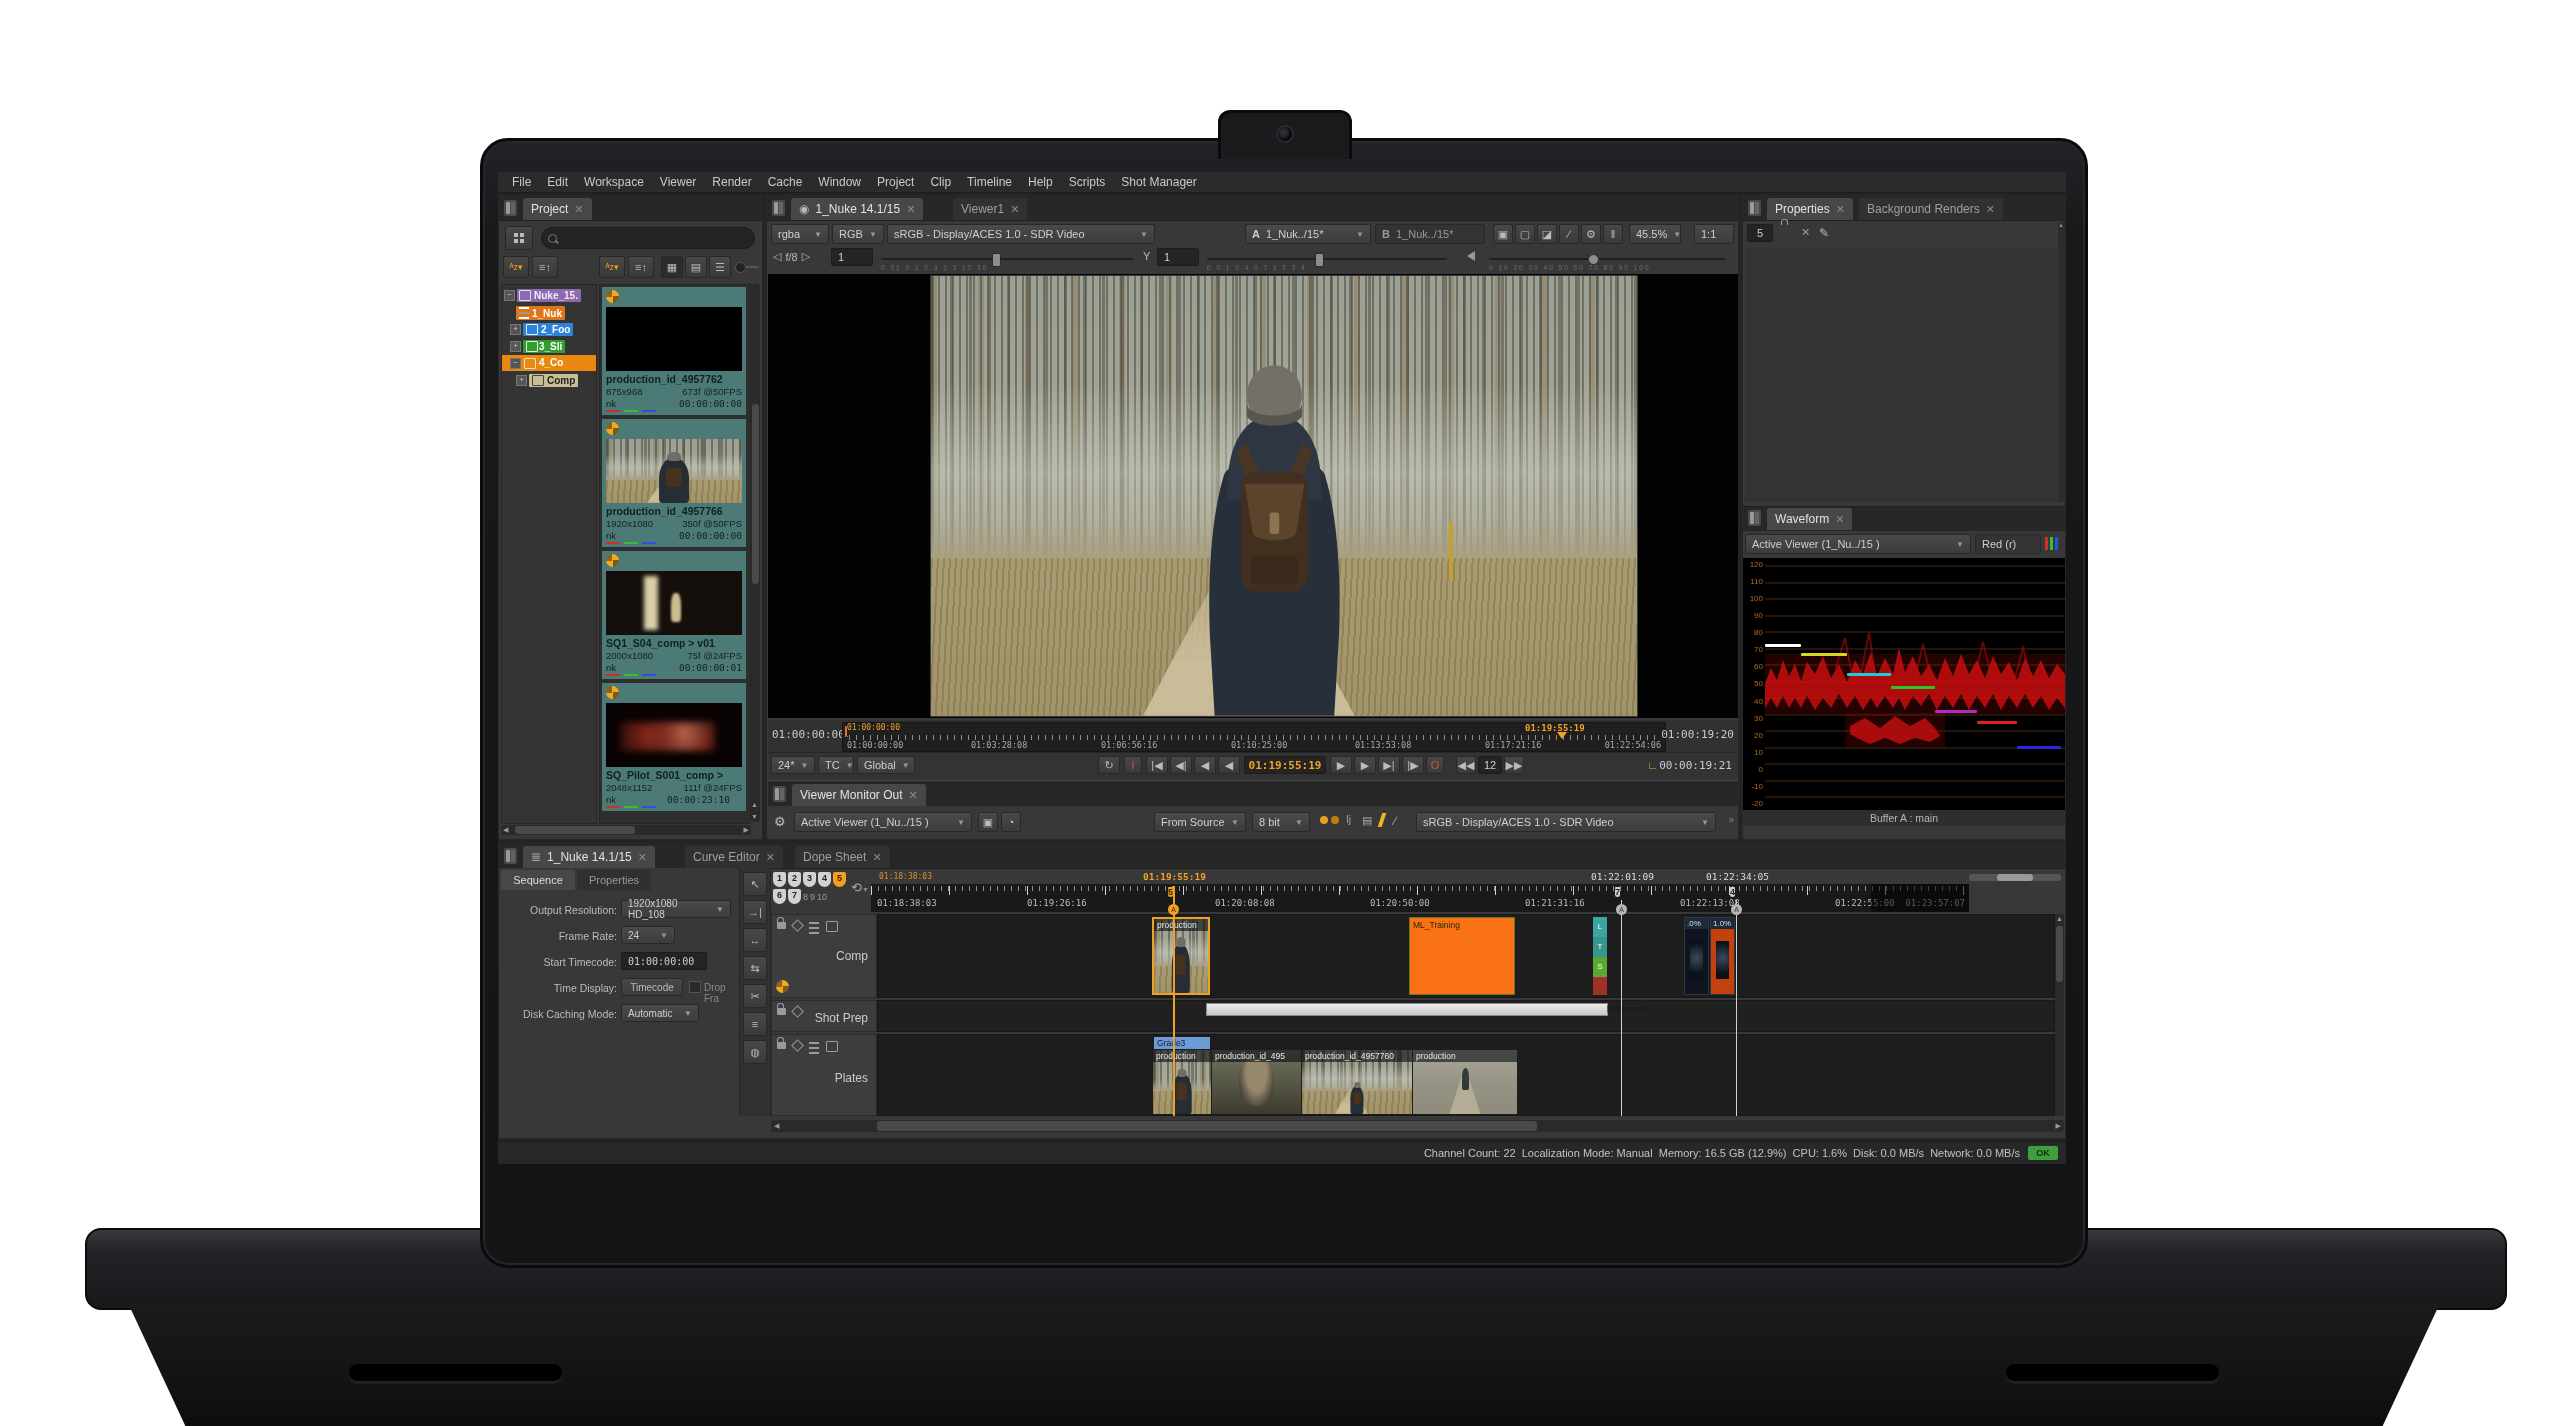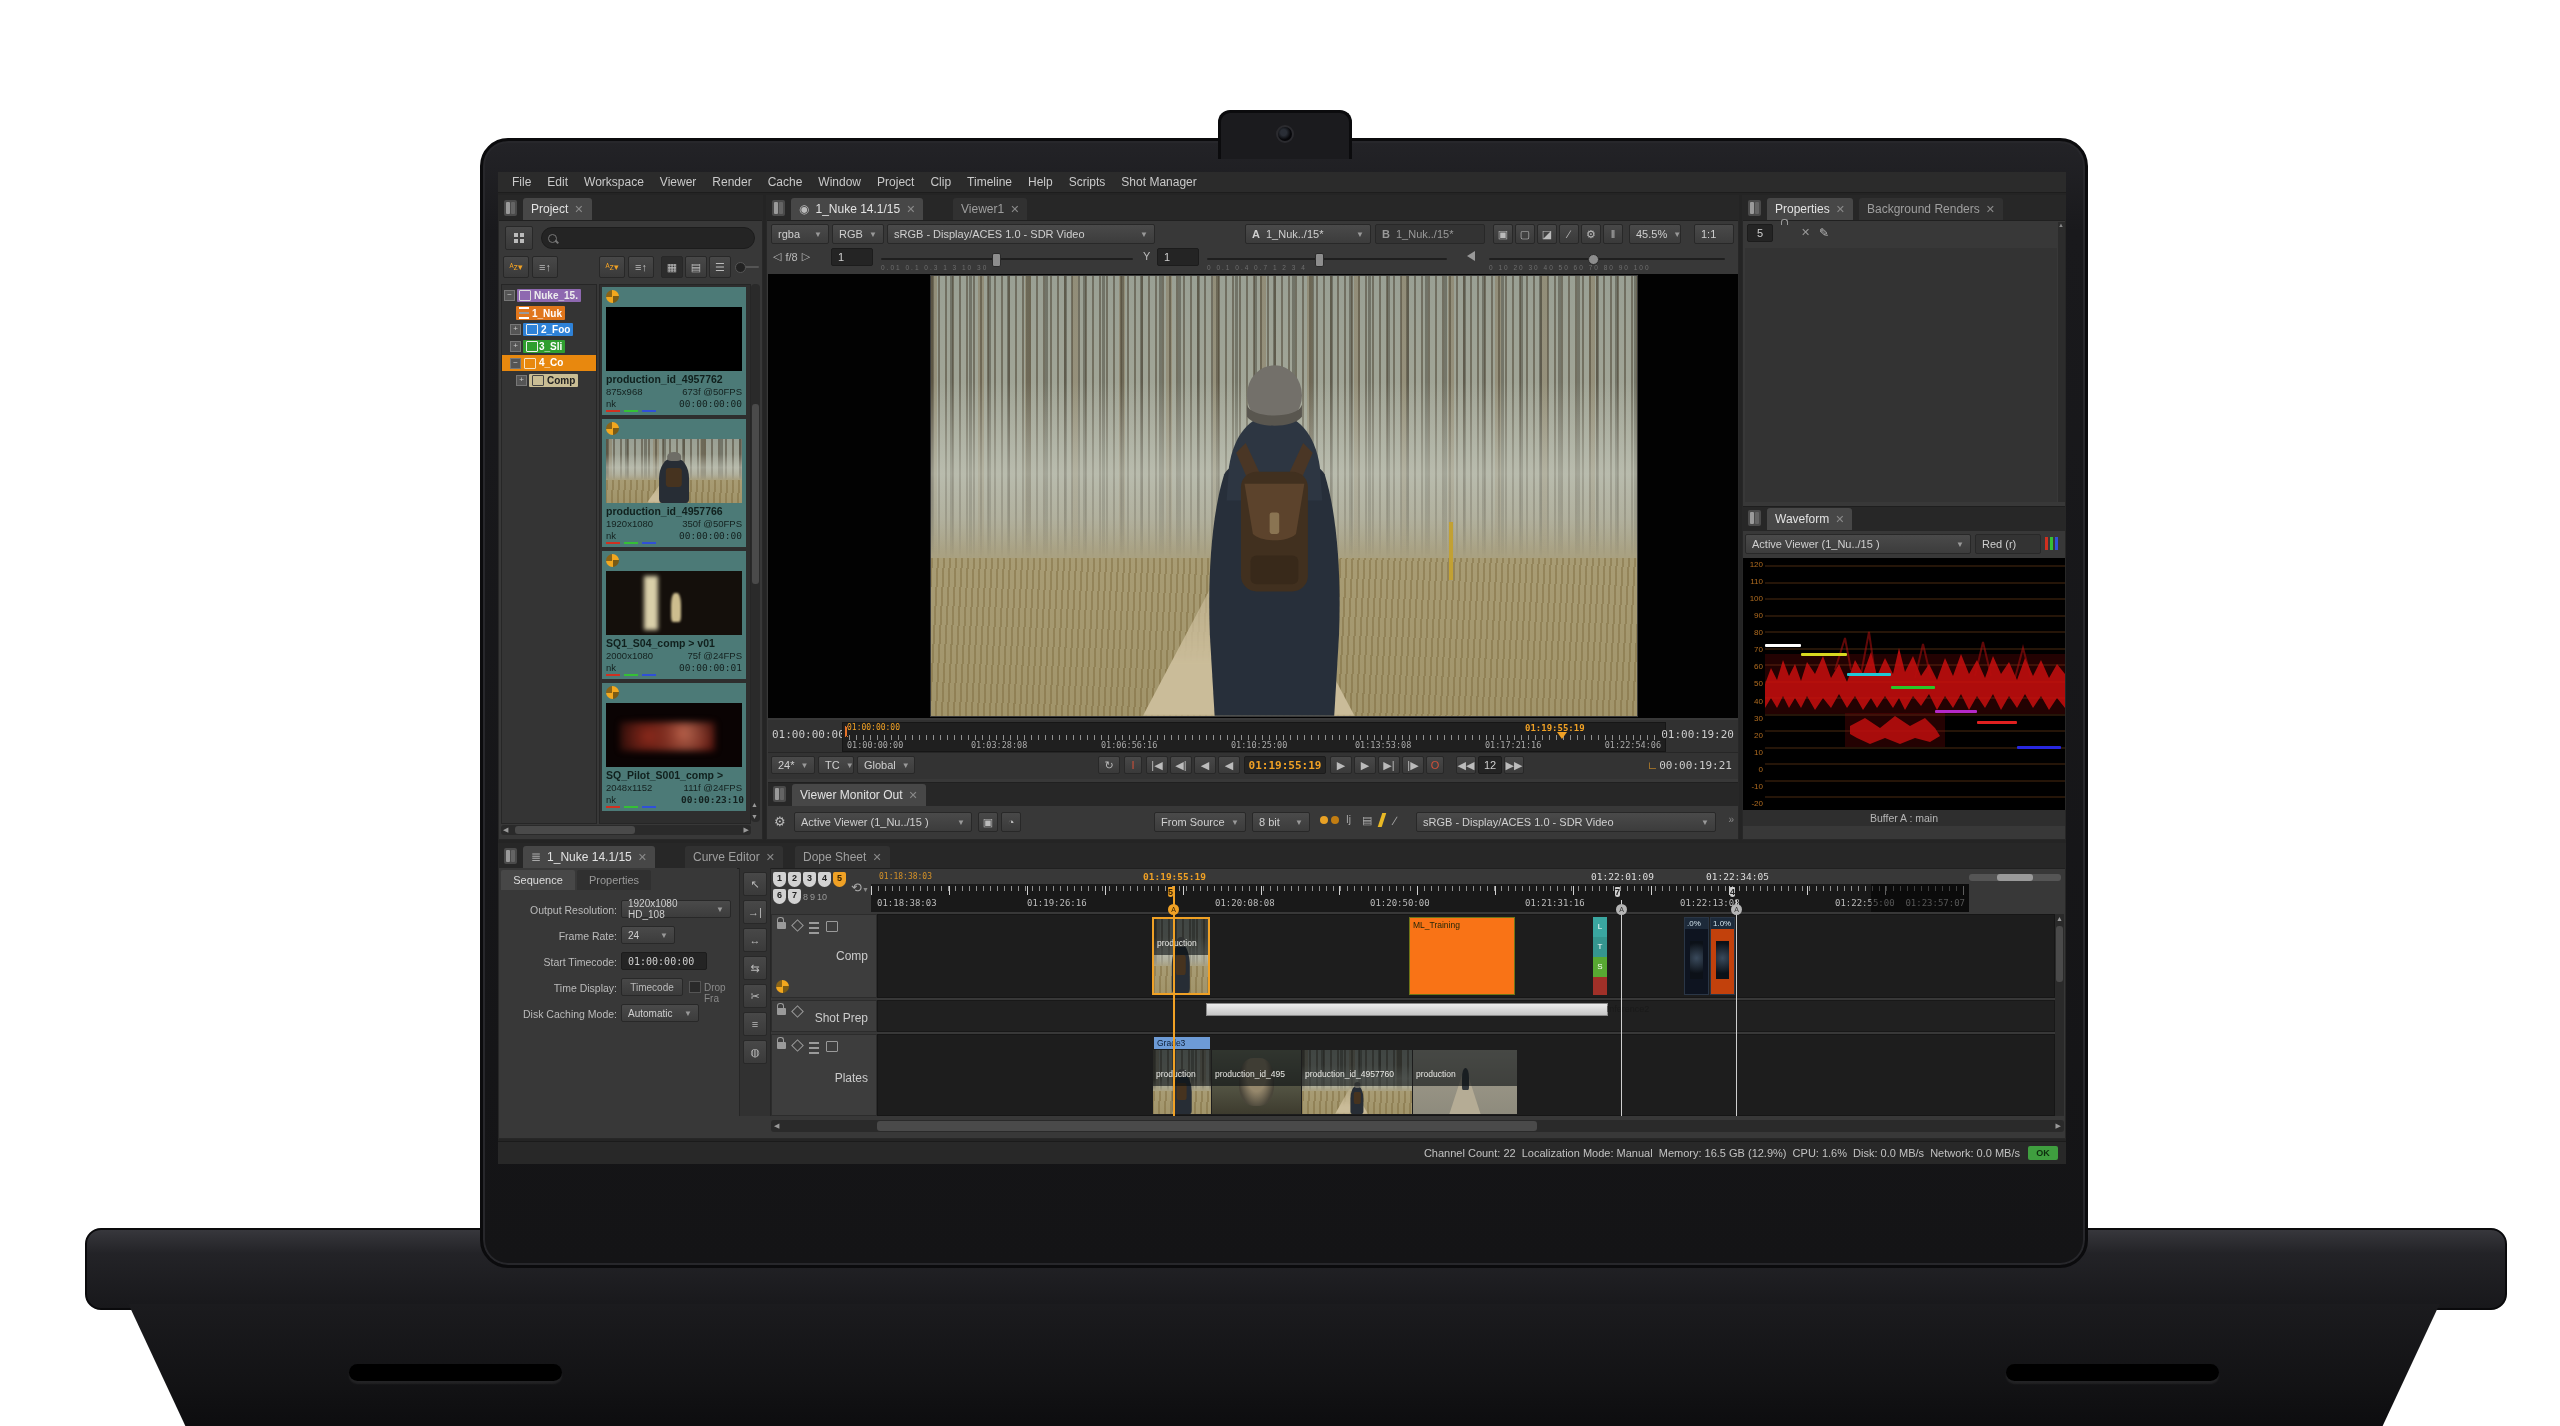--- a/index.html
+++ b/index.html
@@ -90,21 +90,21 @@
   .tick-major{background:repeating-linear-gradient(90deg,#d0d0d0 0 1px,rgba(0,0,0,0) 1px 78px);}
   .lockic{position:relative;width:9px;height:7px;background:#9a9a9a;border-radius:1px;margin-top:5px;}
   .lockic::before{content:"";position:absolute;top:-5px;left:0px;width:5px;height:5px;border:1.5px solid #9a9a9a;border-bottom:none;border-radius:3px 3px 0 0;}
   .diam{width:7px;height:7px;border:1.5px solid #9a9a9a;transform:rotate(45deg);margin-top:4px;}
   .layic{width:10px;height:8px;border-top:2px solid #9a9a9a;border-bottom:2px solid #9a9a9a;background:linear-gradient(#9a9a9a,#9a9a9a) center/100% 2px no-repeat;margin-top:5px;}
   .filmic{width:10px;height:9px;border:1.5px solid #9a9a9a;border-radius:1px;margin-top:4px;}
   .nukeic{width:13px;height:13px;border-radius:50%;background:conic-gradient(#f2a71e 0 25%,#7a5a14 25% 50%,#f2a71e 50% 75%,#8a6418 75%);}
   .mag{position:relative;width:7px;height:7px;border:1.5px solid #777;border-radius:50%;}
   .mag::after{content:"";position:absolute;left:6px;top:6px;width:4px;height:1.5px;background:#777;transform:rotate(45deg);}
   .clip-label{position:absolute;left:0;top:0;right:0;height:12px;background:rgba(10,14,18,.62);color:#e8e8e4;
-      font-size:8.5px;line-height:12px;padding:18px 3px;white-space:nowrap;overflow:hidden;box-sizing:border-box;}
+      font-size:8.5px;line-height:12px;padding:0 3px;white-space:nowrap;overflow:hidden;box-sizing:border-box;}
   .wfseg{position:absolute;height:3px;border-radius:1px;}
 </style>
 </head>
 <body>
 
 <div class="page">
 
   <div class="base-slab"></div>
   <div class="base-apron">
     <div class="slit" style="left:10.5%"></div>
@@ -258,21 +258,21 @@
         <div style="position:absolute;left:2px;top:398px;width:144px;height:128px;background:#4c7a77;">
           <div class="nukeic" style="position:absolute;left:4px;top:3px;"></div>
           <div class="thumb-bokeh" style="position:absolute;left:4px;top:20px;width:136px;height:64px;"></div>
           <div style="position:absolute;left:4px;top:86px;font-size:10.5px;color:#10201d;font-weight:bold;">SQ_Pilot_S001_comp &gt;</div>
           <div style="position:absolute;left:4px;top:99px;font-size:9.5px;color:#14211f;">2048x1152</div>
           <div style="position:absolute;right:4px;top:99px;font-size:9.5px;color:#14211f;">111f @24FPS</div>
           <div style="position:absolute;left:4px;top:111px;font-size:9.5px;color:#14211f;">nk</div>
           <div style="position:absolute;left:4px;top:123px;width:14px;height:2px;background:#d03020;"></div>
           <div style="position:absolute;left:22px;top:123px;width:14px;height:2px;background:#35c035;"></div>
           <div style="position:absolute;left:40px;top:123px;width:14px;height:2px;background:#3050d8;"></div>
-          <div style="position:absolute;right:2px;top:111px;font-size:9.5px;color:#14211f;font-weight:bold;" class="mono">00:00:23:10</div>
+          <div style="position:absolute;right:16px;top:111px;font-size:9.5px;color:#14211f;" class="mono">00:00:23:10</div>
         </div>
       </div>
       <div style="position:absolute;left:252px;top:88px;width:9px;height:538px;background:#2a2a2a;border-radius:4px;">
         <div style="position:absolute;left:1px;top:120px;width:7px;height:180px;background:#4a4a4a;border-radius:3px;"></div>
         <div style="position:absolute;left:0;bottom:14px;font-size:7px;color:#999;">▲</div>
         <div style="position:absolute;left:0;bottom:2px;font-size:7px;color:#999;">▼</div>
       </div>
       <div style="position:absolute;left:2px;top:629px;width:250px;height:10px;background:#2a2a2a;border-radius:3px;">
         <span style="position:absolute;left:2px;top:1px;font-size:7px;color:#999;">◀</span>
         <div style="position:absolute;left:14px;top:1px;width:120px;height:8px;background:#4a4a4a;border-radius:3px;"></div>

